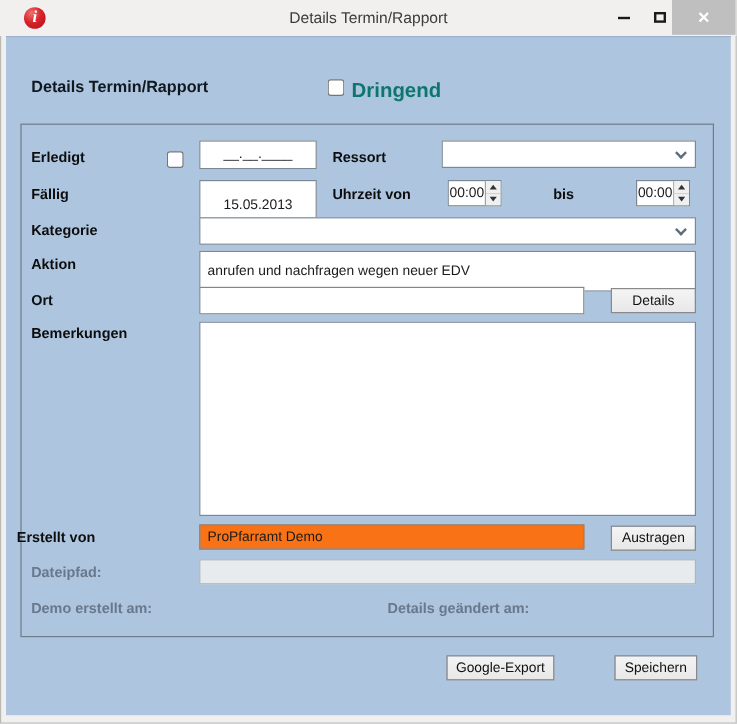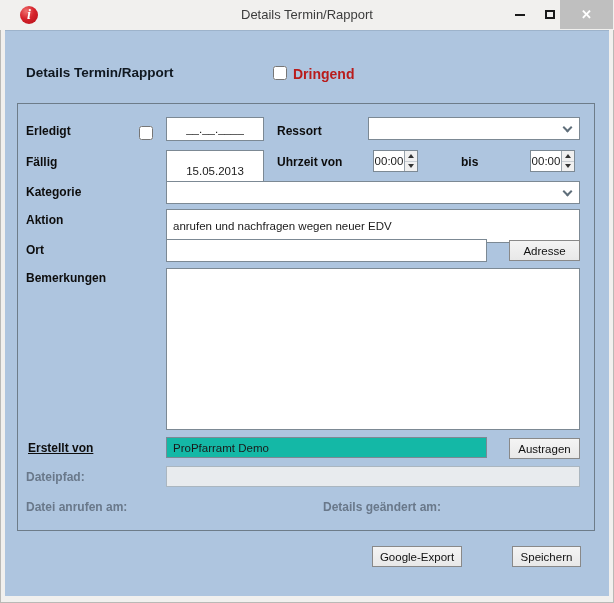--- a/index.html
+++ b/index.html
@@ -24,21 +24,21 @@
   .btn-min{left:505px;width:30px;}
   .btn-max{left:536px;width:28px;}
   .btn-close{left:560px;width:53px;background:#bfbfbf;color:#fff;font-size:13px;font-weight:bold;}
   .dash{width:10px;height:2px;background:#1a1a1a;}
   .sq{width:10px;height:9px;border:2px solid #1a1a1a;background:transparent;}
   
   .client{position:absolute;left:5px;top:30px;width:604px;height:566px;background:#aec5df;border-top:1px solid #9db3cb;}
   .page-title{position:absolute;left:26px;top:65px;font-size:13.5px;font-weight:bold;color:#101820;}
   .chk{position:absolute;width:14px;height:14px;margin:0;accent-color:#fff;}
   .urgent-chk{left:273px;top:66px;}
-  .urgent-lbl{position:absolute;left:293px;top:66px;font-size:14px;font-weight:bold;color:#b91c1c;}
+  .urgent-lbl{position:absolute;left:293px;top:66px;font-size:17px;font-weight:bold;color:#0f766e;}
   .panel{position:absolute;left:17px;top:103px;width:578px;height:428px;border:1px solid #6d7c89;}
   .lbl{position:absolute;font-size:12px;font-weight:bold;color:#0d0d0d;white-space:nowrap;}
   .lbl-gray{position:absolute;font-size:12px;font-weight:bold;color:#69788a;white-space:nowrap;}
   .field{
     position:absolute;border:1px solid #7c8994;background:#fff;font-family:"Liberation Sans",sans-serif;
     font-size:11.5px;color:#1a1a1a;padding:0 6px;outline:none;
   }
   .center{text-align:center;}
   .combo{position:absolute;border:1px solid #7c8994;background:#fff;}
   .chevron{
@@ -50,21 +50,21 @@
   .spin-btns{width:13px;border-left:1px solid #9aa4ad;display:flex;flex-direction:column;}
   .spin-btn{flex:1;background:#f0f0f0;display:flex;align-items:center;justify-content:center;}
   .spin-btn:first-child{border-bottom:1px solid #c9ced3;}
   .tri-up{width:0;height:0;border-left:3px solid transparent;border-right:3px solid transparent;border-bottom:4px solid #333;}
   .tri-down{width:0;height:0;border-left:3px solid transparent;border-right:3px solid transparent;border-top:4px solid #333;}
   .btn{
     position:absolute;background:linear-gradient(#f4f4f4,#e8e8e8);border:1px solid #898989;
     font-family:"Liberation Sans",sans-serif;font-size:11.5px;color:#111;padding:0;cursor:default;
   }
   textarea.field{resize:none;padding:2px 4px;}
-  .readonly{background:#14b8a6;}
+  .readonly{background:#f97316;}
   .disabled{background:#e8ebee;border:1px solid #aab6c0;}
 </style>
 </head>
 <body>
 
 <div class="window">
 
   <div class="titlebar">
     <div class="app-icon">i</div>
     <div class="win-title">Details Termin/Rapport</div>
@@ -124,31 +124,31 @@
   <div class="lbl" style="left:26px;top:185px;">Kategorie</div>
   <div class="combo" style="left:166px;top:181px;width:414px;height:23px;">
     <span class="chevron"></span>
   </div>
 
   <div class="lbl" style="left:26px;top:213px;">Aktion</div>
   <input class="field" style="left: 166px; top: 209px; width: 414px; height: 34px;" value="anrufen und nachfragen wegen neuer EDV">
 
   <div class="lbl" style="left:26px;top:243px;">Ort</div>
   <input class="field" style="left: 166px; top: 239px; width: 321px; height: 23px;" value="">
-  <button class="btn" style="left:509px;top:240px;width:71px;height:21px;">Adresse</button>
+  <button class="btn" style="left:509px;top:240px;width:71px;height:21px;">Details</button>
 
   <div class="lbl" style="left:26px;top:271px;">Bemerkungen</div>
   <textarea class="field" style="left: 166px; top: 268px; width: 414px; height: 162px;"></textarea>
 
-  <div class="lbl" style="left:28px;top:441px;text-decoration:underline;">Erstellt von</div>
+  <div class="lbl" style="left:14px;top:441px;">Erstellt von</div>
   <input class="field readonly" style="left: 166px; top: 437px; width: 321px; height: 21px;" readonly="" value="ProPfarramt Demo">
   <button class="btn" style="left:509px;top:438px;width:71px;height:21px;">Austragen</button>
 
   <div class="lbl-gray" style="left:26px;top:470px;">Dateipfad:</div>
   <input class="field disabled" style="left: 166px; top: 466px; width: 414px; height: 21px;" disabled="" value="">
 
-  <div class="lbl-gray" style="left:26px;top:500px;">Datei anrufen am:</div>
+  <div class="lbl-gray" style="left:26px;top:500px;">Demo erstellt am:</div>
   <div class="lbl-gray" style="left:323px;top:500px;">Details geändert am:</div>
 
   <button class="btn" style="left:372px;top:546px;width:90px;height:21px;">Google-Export</button>
   <button class="btn" style="left:512px;top:546px;width:69px;height:21px;">Speichern</button>
 
 </div>
 
 </body></html>

